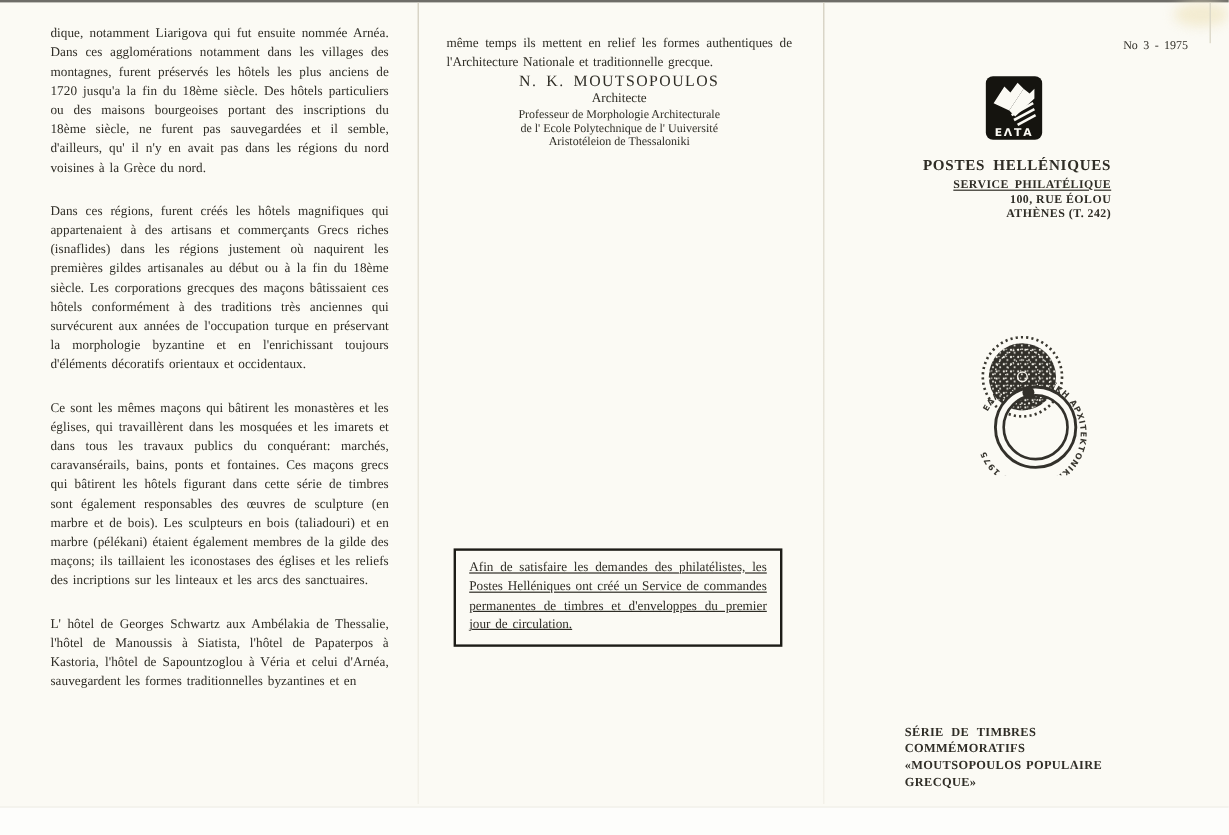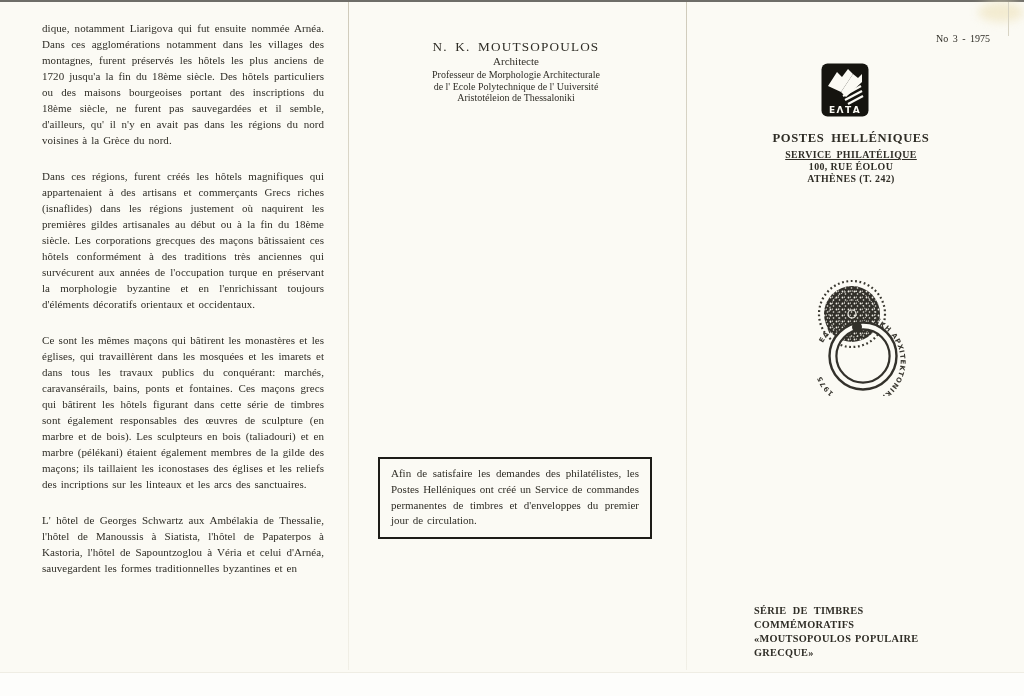--- a/index.html
+++ b/index.html
@@ -17,35 +17,35 @@
   .edge-right{position:absolute;left:1008px;top:2px;width:1px;height:34px;background:#d8d4c4;}
   .smudge{position:absolute;left:978px;top:2px;width:46px;height:20px;background:#f1e8c8;border-radius:50%;filter:blur(5px);opacity:.8;}
 
   
   .col-left{position:absolute;left:42px;top:20px;width:282px;}
   .par{white-space:normal;text-align:justify;font-size:11px;line-height:16px;margin:0 0 20px 0;word-spacing:1.1px;letter-spacing:.05px;}
 
   
   .col-mid{position:absolute;left:372px;top:28px;width:288px;}
   .mid-intro{text-align:justify;font-size:11px;line-height:16px;margin:0;word-spacing:1.1px;}
-  .author{margin-top:11px;text-align:center;}
+  .author{text-align:center;}
   .author-name{font-size:13.2px;line-height:15px;letter-spacing:1.2px;word-spacing:3px;}
   .author-title{font-size:11px;line-height:13px;margin-top:1px;}
   .author-lines{font-size:10px;line-height:11.5px;white-space:pre-line;margin-top:1px;}
 
   .notice-box{
     position:absolute;left:378px;top:457px;width:274px;box-sizing:border-box;
     border:2px solid #1d1c17;padding:7px 11px 8px 11px;background:transparent;
   }
-  .notice-par{text-align:justify;font-size:11px;line-height:15.8px;margin:0;word-spacing:1.2px;}
+  .notice-par{text-align:justify;font-size:11px;line-height:15.8px;margin:0;word-spacing:1.2px;text-decoration:underline;}
 
   
   .issue-no{position:absolute;left:936px;top:33px;font-size:10px;word-spacing:2px;}
   .elta-logo{position:absolute;left:821px;top:63px;width:48px;height:54px;}
-  .org-block{position:absolute;left:756px;top:131px;width:190px;text-align:center;}
+  .org-block{position:absolute;left:736px;top:131px;width:190px;text-align:right;}
   .org-name{font-size:12.6px;line-height:15px;font-weight:700;letter-spacing:.6px;word-spacing:3px;}
   .org-service{font-size:9.9px;line-height:12px;font-weight:700;letter-spacing:.4px;word-spacing:2px;margin-top:3px;text-decoration:underline;}
   .org-addr{font-size:9.9px;line-height:12px;font-weight:700;letter-spacing:.4px;}
   .seal{position:absolute;left:799px;top:266px;width:112px;height:130px;}
   .series-block{position:absolute;left:754px;top:556px;width:200px;}
   .series-l1{font-size:10.3px;line-height:14px;font-weight:700;letter-spacing:.3px;word-spacing:3.5px;margin-top:48px;}
   .series-l2{font-size:10.3px;line-height:14px;font-weight:700;letter-spacing:.3px;word-spacing:1px;}
 
   .seal-text{font-family:"DejaVu Sans", sans-serif;font-size:6.8px;font-weight:700;letter-spacing:.8px;fill:#38362f;}
   .elta-text{font-family:"DejaVu Sans", sans-serif;font-size:9px;font-weight:700;letter-spacing:1.5px;fill:#fbfaf4;}
@@ -61,20 +61,21 @@
 <div class="scan-bottom-strip"></div>
 
 <div class="col-left">
   <p class="par">dique, notamment Liarigova qui fut ensuite nommée Arnéa. Dans ces agglomérations notamment dans les villages des montagnes, furent préservés les hôtels les plus anciens de 1720 jusqu'a la fin du 18ème siècle. Des hôtels particuliers ou des maisons bourgeoises portant des inscriptions du 18ème siècle, ne furent pas sauvegardées et il semble, d'ailleurs, qu' il n'y en avait pas dans les régions du nord voisines à la Grèce du nord.</p>
   <p class="par">Dans ces régions, furent créés les hôtels magnifiques qui appartenaient à des artisans et commerçants Grecs riches (isnaflides) dans les régions justement où naquirent les premières gildes artisanales au début ou à la fin du 18ème siècle. Les corporations grecques des maçons bâtissaient ces hôtels conformément à des traditions très anciennes qui survécurent aux années de l'occupation turque en préservant la morphologie byzantine et en l'enrichissant toujours d'éléments décoratifs orientaux et occidentaux.</p>
   <p class="par">Ce sont les mêmes maçons qui bâtirent les monastères et les églises, qui travaillèrent dans les mosquées et les imarets et dans tous les travaux publics du conquérant: marchés, caravansérails, bains, ponts et fontaines. Ces maçons grecs qui bâtirent les hôtels figurant dans cette série de timbres sont également responsables des œuvres de sculpture (en marbre et de bois). Les sculpteurs en bois (taliadouri) et en marbre (pélékani) étaient également membres de la gilde des maçons; ils taillaient les iconostases des églises et les reliefs des incriptions sur les linteaux et les arcs des sanctuaires.</p>
   <p class="par">L' hôtel de Georges Schwartz aux Ambélakia de Thessalie, l'hôtel de Manoussis à Siatista, l'hôtel de Papaterpos à Kastoria, l'hôtel de Sapountzoglou à Véria et celui d'Arnéa, sauvegardent les formes traditionnelles byzantines et en</p>
 </div>
 
 <div class="col-mid">
+  <p class="mid-intro">même temps ils mettent en relief les formes authentiques de l'Architecture Nationale et traditionnelle grecque.</p>
   <div class="author">
     <div class="author-name">N. K. MOUTSOPOULOS</div>
     <div class="author-title">Architecte</div>
     <div class="author-lines">Professeur de Morphologie Architecturale
 de l' Ecole Polytechnique de l' Uuiversité
 Aristotéleion de Thessaloniki</div>
   </div>
 </div>
 
 <div class="notice-box">

